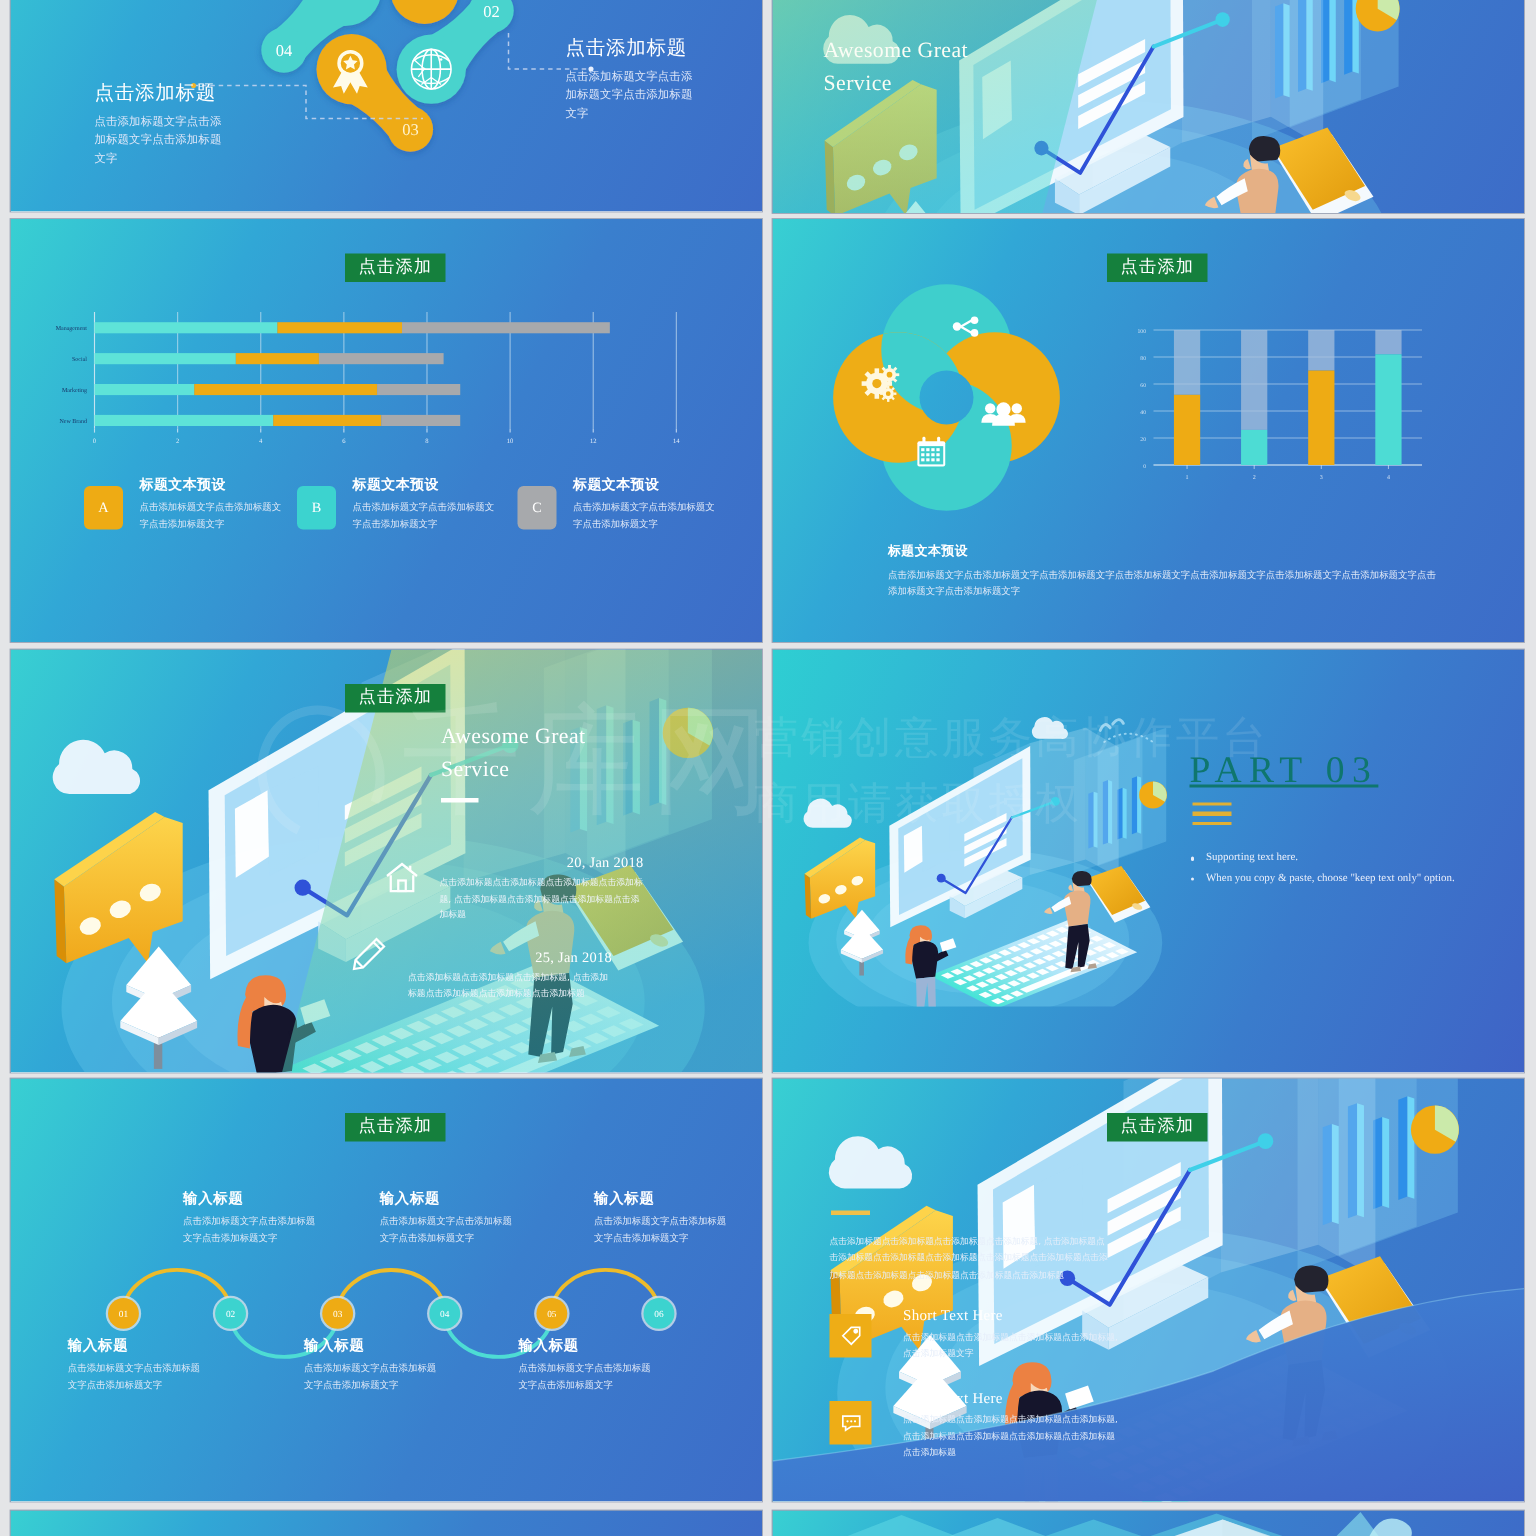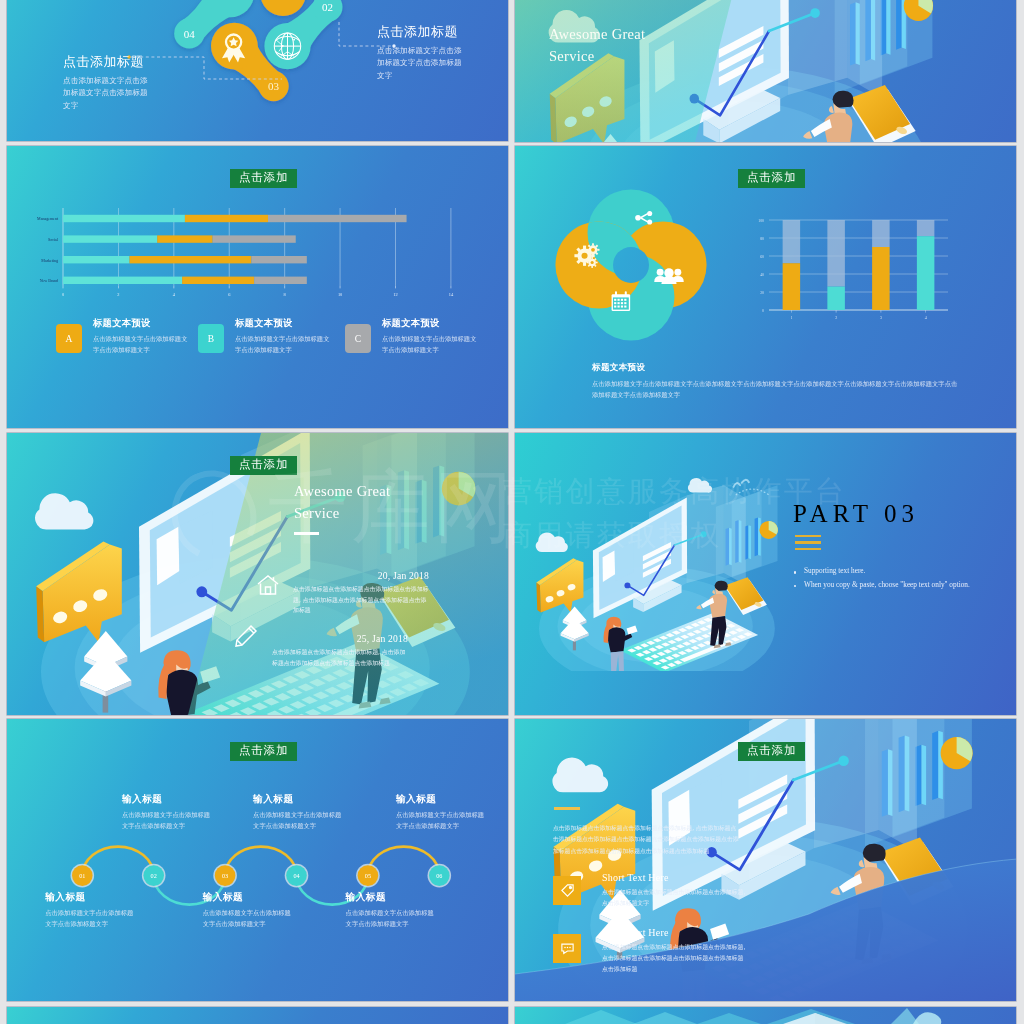--- a/index.html
+++ b/index.html
@@ -16,21 +16,21 @@
         letter-spacing:.8px;padding:3px 9px 4px;line-height:1;font-weight:400;}
   .cn{font-family:"DejaVu Sans","Liberation Sans",sans-serif;}
   .serif{font-family:"Liberation Serif","DejaVu Serif",serif;}
   
   .s1-left{position:absolute;left:56px;top:194px;width:90px;}
   .s1-right{position:absolute;left:370px;top:164px;width:90px;}
   .s1-h{font-size:13px;color:#fff;letter-spacing:.5px;margin-bottom:4px;white-space:nowrap;}
   .s1-p{font-size:7.6px;color:#dde6f8;line-height:1.62;letter-spacing:.1px;}
   
   .s6-txt{position:absolute;left:278px;top:68px;width:220px;color:#fff;}
-  .s6-part{font-size:25px;letter-spacing:5px;color:#000000;line-height:1;}
+  .s6-part{font-size:25px;letter-spacing:5px;color:#0f766e;line-height:1;text-decoration:underline;}
   .s6-rules{margin:9px 0 0 2px;}
   .s6-rules i{display:block;width:26px;height:2.4px;background:#f4b422;margin-bottom:4px;opacity:.9;}
   .s6-head{font-size:18px;letter-spacing:2px;margin-top:22px;color:#fff;font-weight:400;}
   .s6-list{list-style:none;margin:14px 0 0;padding:0;}
   .s6-list li{position:relative;padding-left:11px;font-size:7.3px;color:#e8eefb;
               line-height:1.9;font-family:"Liberation Serif",serif;}
   .s6-list li:before{content:"";position:absolute;left:1px;top:7px;width:2.4px;height:2.4px;
                      border-radius:50%;background:#e8eefb;}
   
   .s3-legend{position:absolute;left:49px;top:171px;width:440px;}

